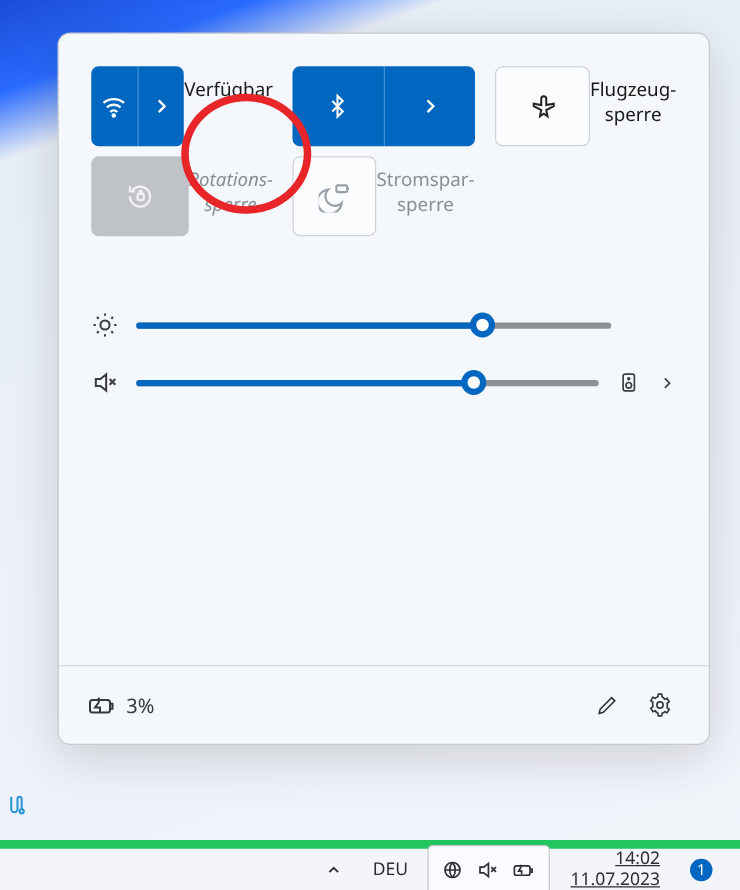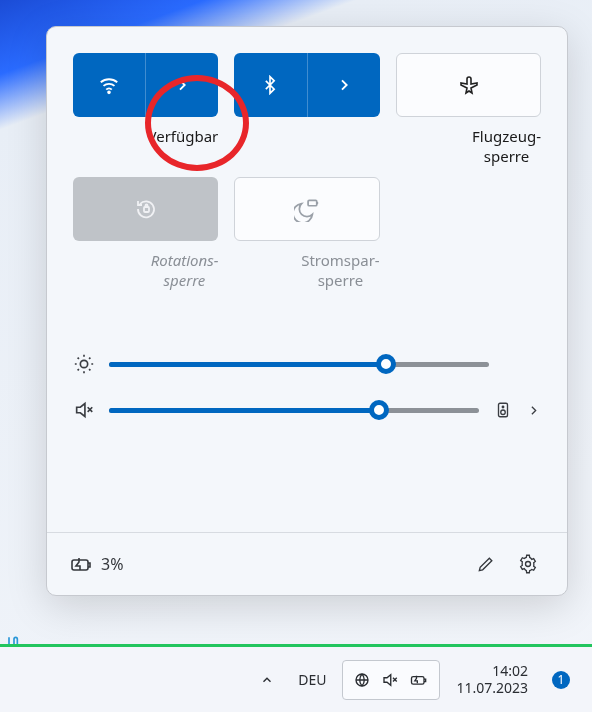--- a/index.html
+++ b/index.html
@@ -1,19 +1,19 @@
 <!DOCTYPE html>
 <html><head>
 <meta charset="utf-8">
 <style>
   *{box-sizing:border-box;margin:0;padding:0;font-family:"Segoe UI",system-ui,sans-serif;}
   body{width:592px;height:712px;background:linear-gradient(160deg,#1b4cd6 0%,#2a6bff 8%,#e8eef6 14%,#f2f5fa 100%);position:relative;overflow:hidden;}
   .panel{position:absolute;left:46px;top:26px;width:522px;height:570px;background:#f4f7fb;border-radius:10px;border:1px solid #c6c9cf;box-shadow:0 10px 40px rgba(0,0,0,.15);display:flex;flex-direction:column;}
   .grid{padding:26px;display:grid;grid-template-columns:repeat(3,1fr);gap:8px 16px;}
-  .cell{display:flex;flex-direction:column;align-items:flex-end;}
+  .cell{display:flex;flex-direction:row;align-items:flex-start;}
   .tile{width:100%;height:64px;border-radius:6px;display:flex;align-items:center;justify-content:center;font-size:17px;cursor:pointer;}
   .tile.split{display:flex;}
   .tile.split .half{flex:1;display:flex;align-items:center;justify-content:center;height:100%;}
   .tile.split .half:first-child{border-right:1px solid rgba(255,255,255,.25);}
   .tile.on{background:#0067C0;color:#fff;}
   .tile.off{background:#fbfcfe;color:#222;border:1px solid #cfd3d9;}
   .tile.dis{background:#bfc3c8;color:#f0f1f4;}
   .lbl{margin-top:10px;font-size:15px;color:#1a1a1a;text-align:center;line-height:1.3;min-height:42px;}
   .lbl.dis{color:#8a8f96;}
   .highlight{position:absolute;border:6px solid #E8262A;border-radius:50%;pointer-events:none;}
@@ -22,24 +22,24 @@
   .sicon{width:22px;display:flex;justify-content:center;color:#3a3d42;}
   .track{flex:1;height:20px;position:relative;}
   .track .rail{position:absolute;left:0;right:0;top:8px;height:5px;background:#8c9197;border-radius:3px;}
   .track .fill{position:absolute;left:0;top:8px;height:5px;background:#0067C0;border-radius:3px;}
   .track .thumb{position:absolute;top:0;width:20px;height:20px;border-radius:50%;background:#fff;border:5px solid #0067C0;transform:translateX(-50%);}
   .micon{width:20px;display:flex;justify-content:center;color:#3a3d42;}
   .chev{width:14px;color:#3a3d42;}
   .footer{margin-top:auto;border-top:1px solid #d7dbe1;padding:14px 22px;display:flex;align-items:center;gap:8px;color:#35383d;}
   .footer .sp{flex:1;}
   .ibtn{width:34px;height:34px;display:flex;align-items:center;justify-content:center;border-radius:4px;cursor:pointer;}
-  .taskbar{position:absolute;left:0;right:0;bottom:0;height:68px;background:#f3f5fa;border-top:3px solid #22c55e;display:flex;align-items:center;justify-content:flex-end;padding-right:14px;gap:8px;font-size:14px;color:#2a2d32;}
+  .taskbar{position:absolute;left:0;right:0;bottom:0;height:40px;background:#f3f5fa;border-top:7px solid #22c55e;display:flex;align-items:center;justify-content:flex-end;padding-right:14px;gap:8px;font-size:14px;color:#2a2d32;}
   .tgroup{display:flex;align-items:center;height:40px;padding:0 8px;border-radius:4px;}
   .tgroup.box{border:1px solid #c4c8cf;background:#fafbfe;gap:10px;padding:0 10px;}
-  .tcol{text-align:right;line-height:1.2;font-size:14px;}
+  .tcol{text-align:right;line-height:1.2;font-size:14px;text-decoration:underline;}
   .notif{width:18px;height:18px;border-radius:50%;background:#0067C0;color:#fff;font-size:12px;display:flex;align-items:center;justify-content:center;}
   svg{display:block;}
   .tbico{position:absolute;left:4px;bottom:58px;color:#2a97d8;}
 </style>
 </head>
 <body>
 
 <div class="panel">
   <div class="grid">
 

